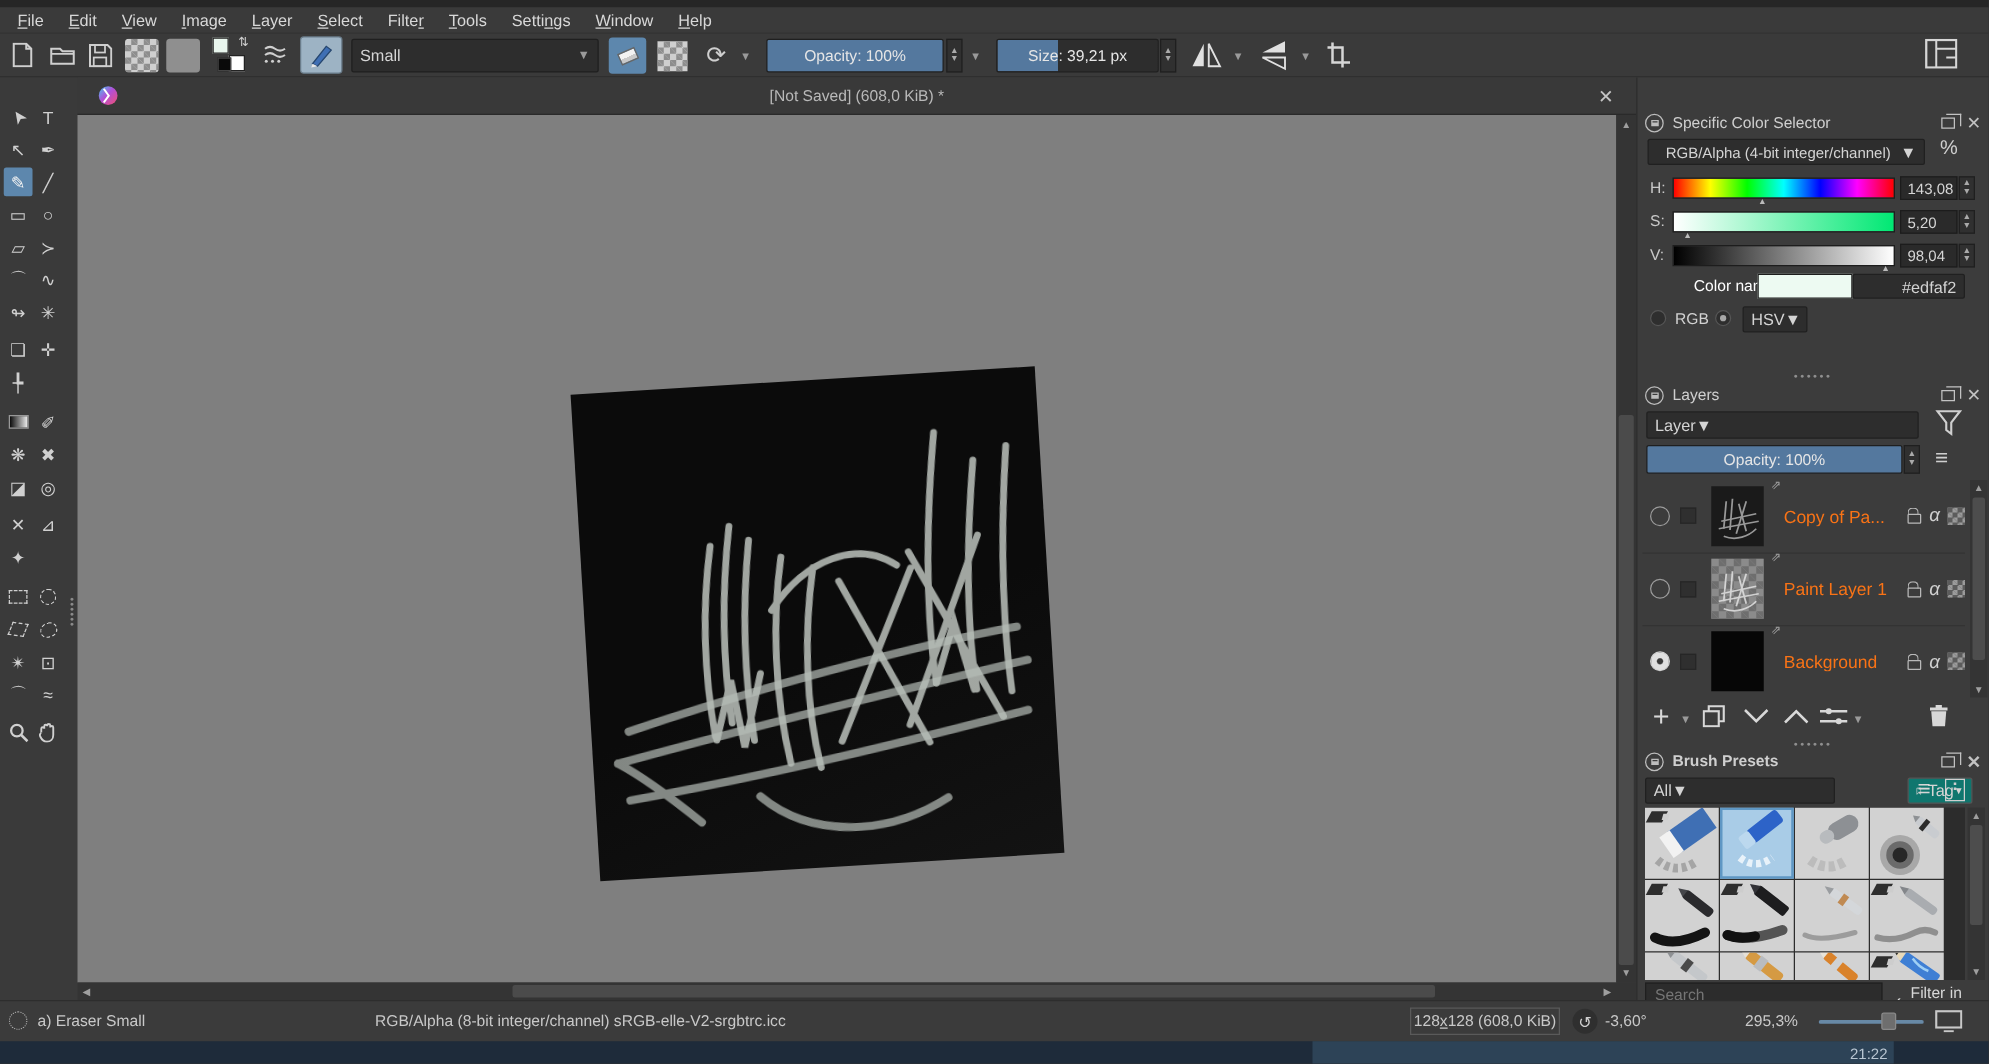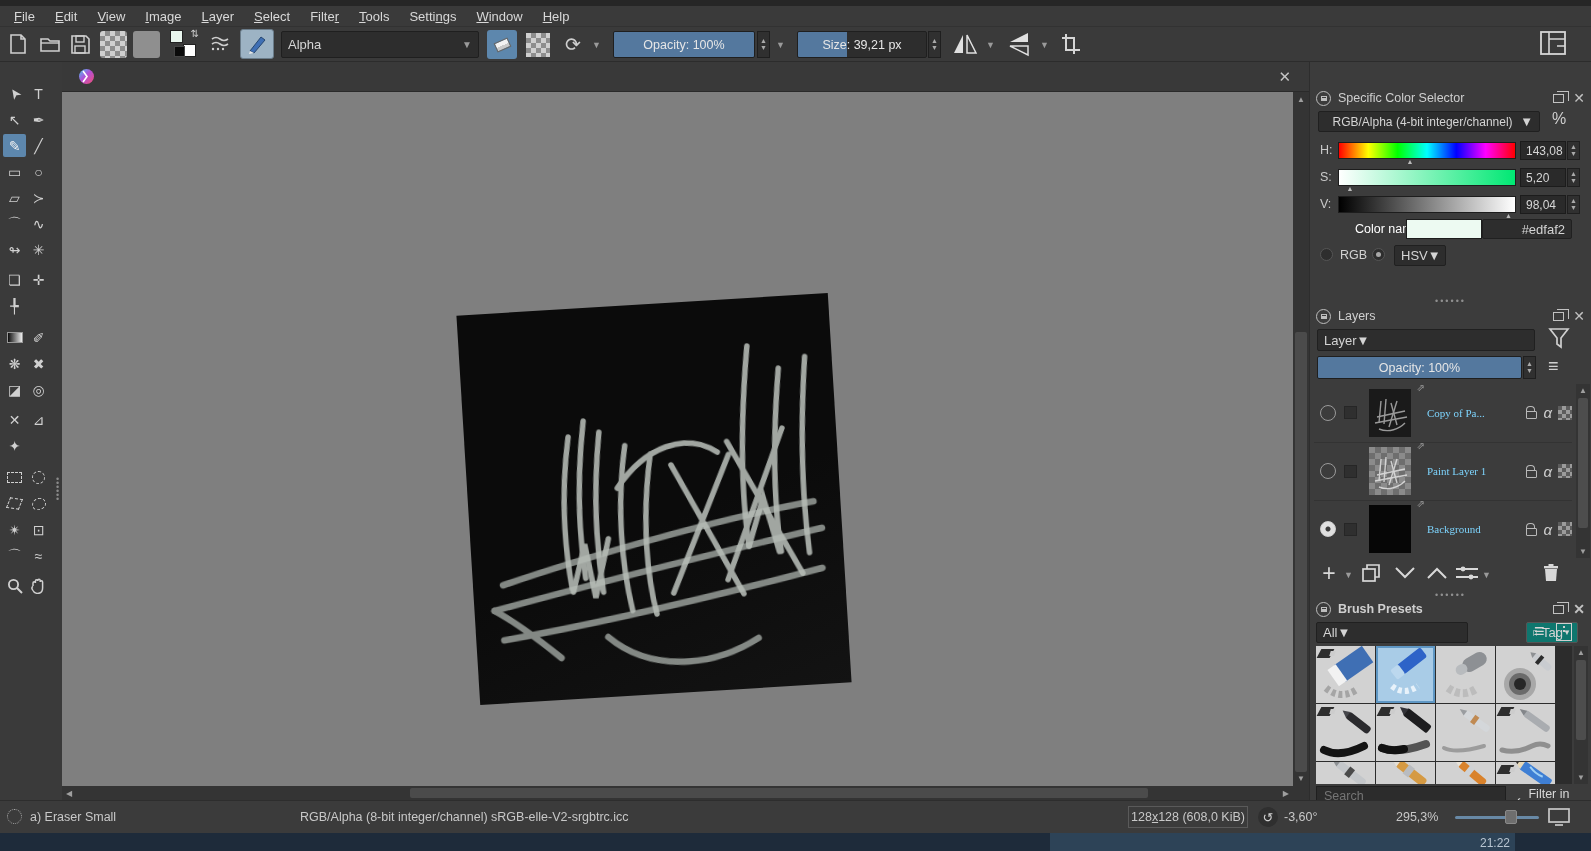--- a/index.html
+++ b/index.html
@@ -98,21 +98,21 @@
   .eye.on { background:radial-gradient(circle at 50% 50%, #3a3a3a 0 2px, #e0e0e0 3px 7px); border:1px solid #cfcfcf;}
   .eye.off { border:1.6px solid #9a9a9a; background:transparent; }
   .lsq { width:13px; height:13px; background:#2f2f2f; border:1px solid #262626; margin-left:8px; flex:none; }
   .lthumb { width:42px; height:48px; margin-left:12px; flex:none; position:relative; background:#1a1a1a; }
   .lthumb.checker { background-image:
       linear-gradient(45deg,#6e6e6e 25%,transparent 25%,transparent 75%,#6e6e6e 75%),
       linear-gradient(45deg,#6e6e6e 25%,transparent 25%,transparent 75%,#6e6e6e 75%);
     background-size:12px 12px; background-position:0 0,6px 6px; background-color:#8b8b8b; }
   .lthumb.black { background:#060606; }
   .ldeco { position:absolute; right:-14px; top:-7px; color:#9f9f9f; font-size:10px; }
-  .lname { margin-left:16px; color:#7dd3fc; font-size:11px; white-space:nowrap; overflow:hidden;font-family:Liberation Serif, serif; }
+  .lname { margin-left:16px; color:#f97316; font-size:14px; white-space:nowrap; overflow:hidden; }
   .licons { margin-left:auto; display:flex; align-items:center; gap:6px; color:#b9b9b9; }
   .alpha-g { font-size:15px; font-style:italic; color:#cfcfcf; }
   .mini-checker { width:14px; height:14px; background-image:
       linear-gradient(45deg,#9b9b9b 25%,transparent 25%,transparent 75%,#9b9b9b 75%),
       linear-gradient(45deg,#9b9b9b 25%,transparent 25%,transparent 75%,#9b9b9b 75%);
     background-size:8px 8px; background-position:0 0,4px 4px; background-color:#5c5c5c; }
   .lock-open { width:11px; height:8px; border:1.3px solid #b9b9b9; border-radius:1px; position:relative; margin-top:5px;}
   .lock-open:before { content:""; position:absolute; left:-1px; top:-6px; width:7px; height:5px;
     border:1.3px solid #b9b9b9; border-bottom:none; border-radius:4px 4px 0 0; }
 
@@ -212,21 +212,21 @@
           <circle cx="13" cy="13" r="1.2" fill="#cfcfcf"></circle>
         </svg>
     </div>
     <div class="tb" style="left:240px; top:2px; width:34px; height:30px; background:#9db3c4; border-radius:3px; border:1px solid #6a7c8a;" data-name="brush-editor-button">
       <svg width="22" height="22" viewBox="0 0 22 22">
           <path d="M4,18 L15,4 L19,7 L8,20 Z" fill="#3f6fb4" stroke="#27476f" stroke-width="1"></path>
           <path d="M4,18 l4,2 l-5,1 z" fill="#e8e8e8"></path>
         </svg>
     </div>
     <div class="drop" style="position:absolute; left:281px; top:4px; width:198px; height:27px;" data-name="brush-preset-dropdown">
-      <span data-name="brush-preset-name">Alpha</span>
+      <span data-name="brush-preset-name">Small</span>
       <span class="arrow" data-name="dropdown-arrow-icon">▼</span>
     </div>
     <div class="tb" style="left:487px; top:3px; width:30px; height:29px; background:#5d87ad; border-radius:3px;" data-name="eraser-mode-toggle">
       <div style="width:15px;height:10px;background:linear-gradient(#f2f2f2 55%,#c9c9c9 55%);transform:rotate(-24deg);border:1px solid #666;" data-name="eraser-icon"></div>
     </div>
     <div class="tb checker" style="left:526px; top:6px; width:24px; height:24px;" data-name="preserve-alpha-toggle"></div>
     <div class="tb" style="left:560px; top:4px; width:26px; height:26px; font-size:19px;" data-name="reload-preset-button">⟳</div>
     <span class="tb mini-arrow" style="left:592px; top:13px;" data-name="reload-dropdown-arrow-icon">▼</span>
     <div class="slider-btn" style="position:absolute; left:613px; top:4px; width:142px; height:27px; background:#54789e;" data-name="opacity-slider">
       <span data-name="opacity-label">Opacity: 100%</span>
@@ -393,20 +393,21 @@
         <defs>
             <linearGradient id="klg" x1="0" y1="0" x2="1" y2="1">
           <stop offset="0" stop-color="#42c8f0"></stop>
               <stop offset=".45" stop-color="#b14fd8"></stop>
               <stop offset="1" stop-color="#f05070"></stop>
         </linearGradient>
           </defs>
         <circle cx="8.5" cy="8.5" r="7.5" fill="url(#klg)"></circle>
         <path d="M5,3 L9,8.5 L5,14" stroke="#fff" stroke-width="1.6" fill="none"></path>
       </svg>
+      <span id="canvas-tab-title" data-name="canvas-tab-title">[Not Saved]  (608,0 KiB) *</span>
       <span id="canvas-close" data-name="canvas-tab-close-icon">✕</span>
     </div>
     <div id="canvas-viewport" data-name="canvas-viewport">
       <div id="art-square" data-name="canvas-image">
         <svg width="372" height="390" viewBox="0 0 372 390" data-name="canvas-scribbles">
           <g fill="none" stroke="#c2c9c3" stroke-width="5.5" stroke-linecap="round" opacity="0.82">
             <path d="M104,128 C96,170 92,222 99,280"></path>
             <path d="M120,113 C112,160 108,215 113,270"></path>
             <path d="M135,125 C128,170 124,225 130,285"></path>
             <path d="M100,283 L114,236 L122,290 L138,232"></path>

